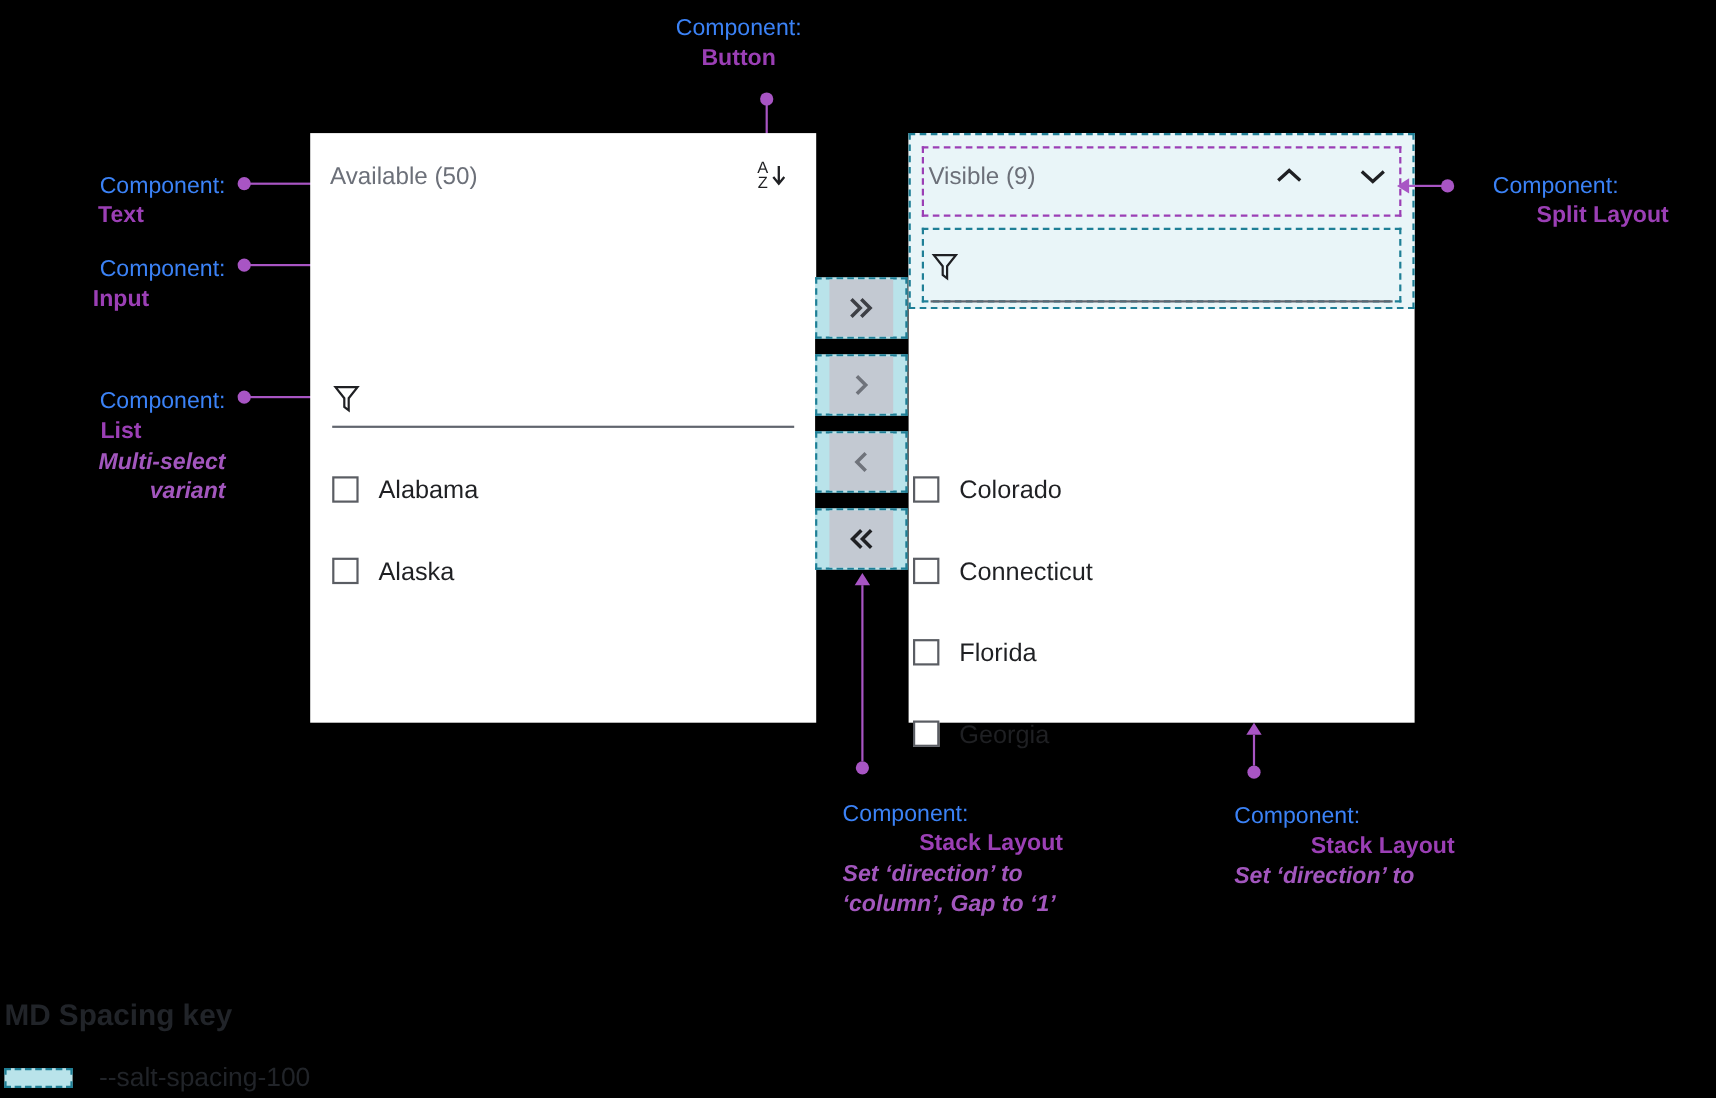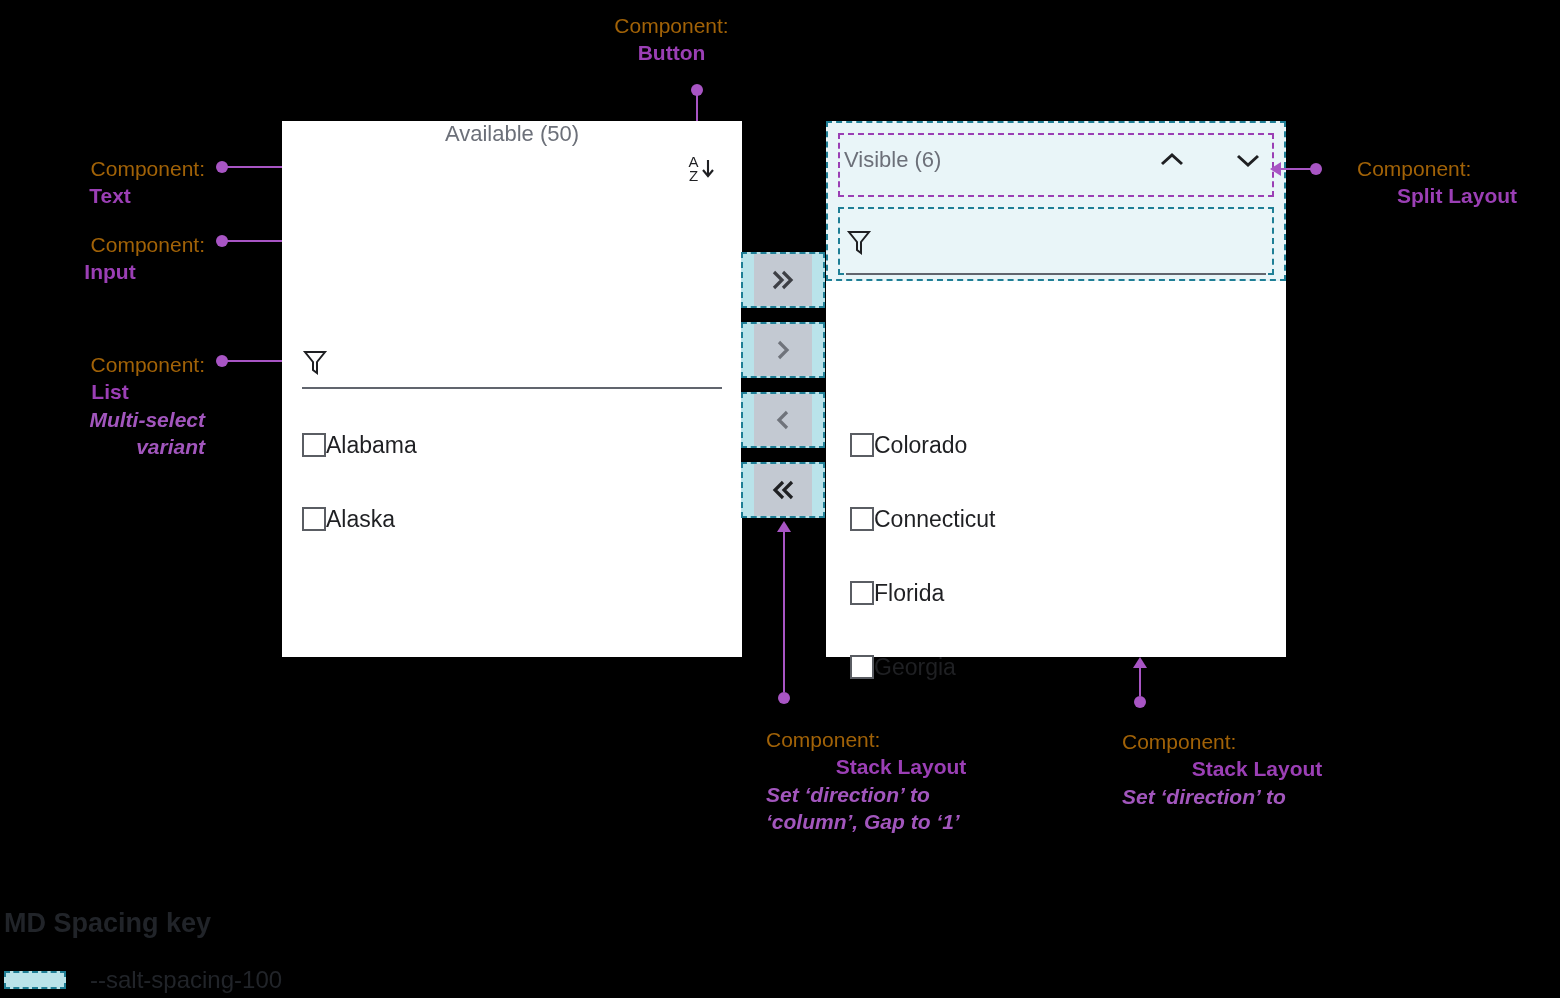--- a/index.html
+++ b/index.html
@@ -19,21 +19,21 @@
 
   
   .anno {
     position: absolute;
     color: #a855c4;
     font-family: "Liberation Sans", sans-serif;
     line-height: 1.30;
     font-size: 21px;
     white-space: nowrap;
   }
-  .anno .lead { font-weight: 400; color: #a16207; display: block; }
+  .anno .lead { font-weight: 400; color: #3b82f6; display: block; }
   .anno .name { font-weight: 700; color: #9b3fb5; display: block; text-align: center; }
   .anno .sub  { font-weight: 700; font-style: italic; color: #a256bd; display: block; }
   .anno.right-al { text-align: right; }
   .anno.left-al  { text-align: left; }
   .anno.center-al{ text-align: center; }
 
   
   .lead-dot {
     position: absolute;
     width: 12px; height: 12px;
@@ -133,20 +133,21 @@
     cursor: pointer;
   }
   .cbox {
     width: 24px; height: 24px;
     border: 2px solid #5a5d63;
     box-sizing: border-box;
     background: #ffffff;
     flex: none;
   }
   .item-label {
+    margin-left: 18px;
     font-size: 23px;
     color: #1f2023;
     font-family: "Liberation Sans", sans-serif;
     white-space: nowrap;
   }
 
   
   .transfer-col {
     position: absolute;
     display: flex;
@@ -249,21 +250,21 @@
     <span class="name">List</span>
     <span class="sub">Multi-select</span>
     <span class="sub">variant</span>
   </div>
   <div class="lead-dot" style="left:216px; top:355px;"></div>
   <div class="lead-line-h" style="left:222px; top:360px; width:68px;"></div>
   <div class="arrow-r" style="left:288px; top:354px;"></div>
 
   <div class="panel" style="left:282px; top:121px; width:460px; height:536px;">
 
-    <div class="panel-header" style="padding:0 18px 0 18px;flex-direction:column;">
+    <div class="panel-header" style="padding:0 18px 0 18px;">
       <span class="panel-title">Available (50)</span>
       <span class="hdr-actions">
         <button class="icon-btn" style="width:44px; height:44px;">
           <span class="sort-icon">
             <span class="sort-az">
               <span>A</span>
               <span>Z</span>
             </span>
             <svg width="16" height="22" viewBox="0 0 16 22" aria-hidden="true">
               <path d="M8 2 L8 17 M3 12 L8 18 L13 12" fill="none" stroke="#1f2023" stroke-width="2.1"></path>
@@ -337,21 +338,21 @@
     </div>
   </div>
 
   <div class="panel" style="left:826px; top:121px; width:460px; height:536px;">
 
     <div class="ov-teal-fill" style="left:0px; top:0px; width:460px; height:160px;"></div>
     <div class="ov-teal" style="left:12px; top:86px; width:436px; height:68px;"></div>
     <div class="ov-purple" style="left:12px; top:12px; width:436px; height:64px;"></div>
 
     <div class="panel-header" style="padding:0 18px 0 18px; top:4px; height:70px;">
-      <span class="panel-title">Visible (6)</span>
+      <span class="panel-title">Visible (9)</span>
       <span class="hdr-actions" style="gap:36px;">
         <button class="icon-btn" style="width:40px;height:40px;">
           <span style="display:flex;">
             <svg width="30" height="22" viewBox="0 0 30 22" aria-hidden="true">
               <path d="M5 15 L15 6 L25 15" fill="none" stroke="#1f2023" stroke-width="3"></path>
             </svg>
           </span>
         </button>
         <button class="icon-btn" style="width:40px;height:40px;">
           <span style="display:flex;">
@@ -366,21 +367,21 @@
     <div class="filter-row" style="top:92px; height:58px; padding:0 20px;">
       <span style="display:flex;">
         <svg width="26" height="28" viewBox="0 0 26 28" aria-hidden="true">
           <path d="M3 4 L23 4 L15 14 L15 25 L11 22 L11 14 Z" fill="none" stroke="#1f2023" stroke-width="2"></path>
         </svg>
       </span>
       <input style="flex: 1 1 0%; border: none; outline: none; margin-left: 14px; font-size: 22px; font-family: &quot;Liberation Sans&quot;, sans-serif; color: rgb(31, 32, 35); background: transparent;" value="">
     </div>
     <div class="filter-underline" style="left:20px; top:152px; width:420px;"></div>
 
-    <div class="list" style="top:287px; padding:0 24px;">
+    <div class="list" style="top:287px; padding:0 4px;">
       <div class="list-item">
         <span class="cbox"></span>
         <span class="item-label">Colorado</span>
       </div>
       <div class="list-item">
         <span class="cbox"></span>
         <span class="item-label">Connecticut</span>
       </div>
       <div class="list-item">
         <span class="cbox"></span>

